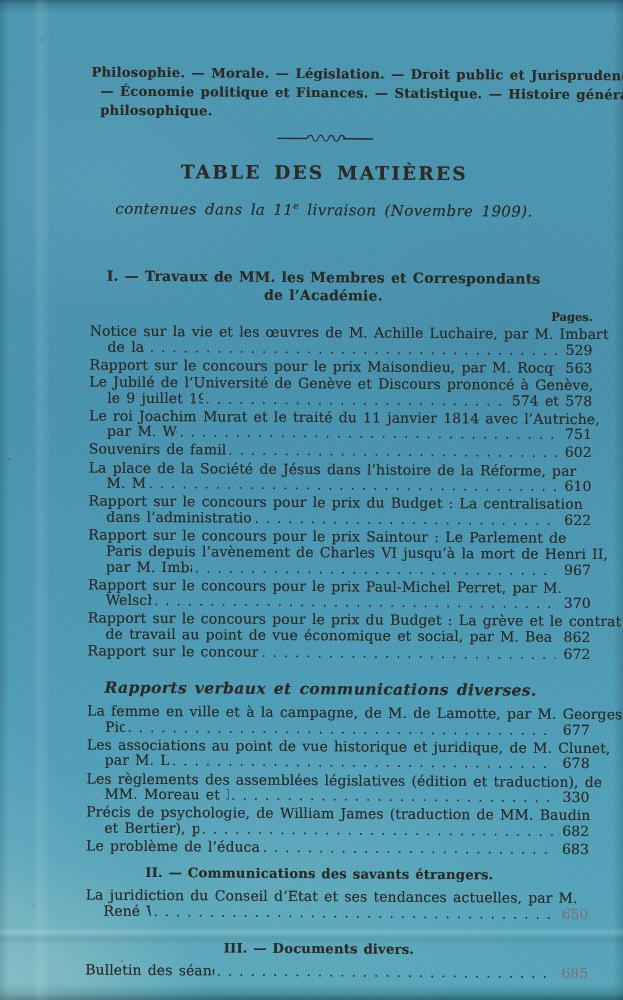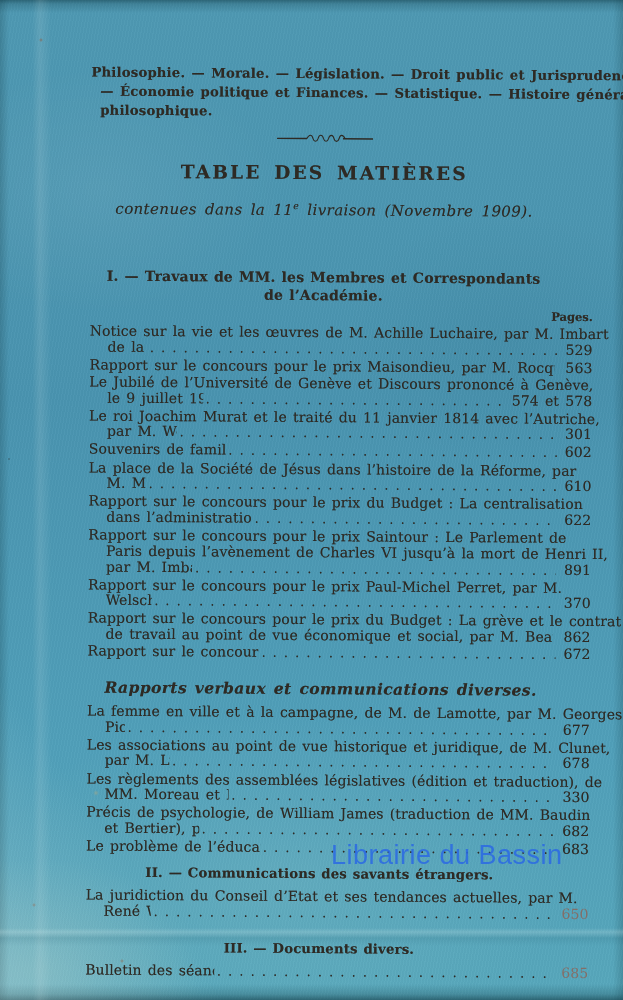--- a/index.html
+++ b/index.html
@@ -162,21 +162,21 @@
                 <span class="txt">le 9 juillet 1909, par M. Boutroux</span>
                 <span class="dots"></span>
                 <span class="pg">574 et 578</span>
               </div>
             </div>
             <div class="entry">
               <div class="line">Le roi Joachim Murat et le traité du 11 janvier 1814 avec l’Autriche,</div>
               <div class="line cont last">
                 <span class="txt">par M. Welschinger</span>
                 <span class="dots"></span>
-                <span class="pg">301</span>
+                <span class="pg">751</span>
               </div>
             </div>
             <div class="entry">
               <div class="line last">
                 <span class="txt">Souvenirs de famille, par M. Frédéric Passy</span>
                 <span class="dots"></span>
                 <span class="pg">602</span>
               </div>
             </div>
             <div class="entry">
@@ -194,21 +194,21 @@
                 <span class="dots"></span>
                 <span class="pg">622</span>
               </div>
             </div>
             <div class="entry">
               <div class="line">Rapport sur le concours pour le prix Saintour : Le Parlement de</div>
               <div class="line cont">Paris depuis l’avènement de Charles VI jusqu’à la mort de Henri II,</div>
               <div class="line cont last">
                 <span class="txt">par M. Imbart de la Tour</span>
                 <span class="dots"></span>
-                <span class="pg">891</span>
+                <span class="pg">967</span>
               </div>
             </div>
             <div class="entry">
               <div class="line">Rapport sur le concours pour le prix Paul-Michel Perret, par M.</div>
               <div class="line cont last">
                 <span class="txt">Welschinger</span>
                 <span class="dots"></span>
                 <span class="pg">370</span>
               </div>
             </div>
@@ -289,14 +289,13 @@
                 <span class="dots"></span>
                 <span class="pg faded">685</span>
               </div>
             </div>
           </div>
         </div>
 
     </div>
   </div>
 
-  <div class="watermark">Librairie du Bassin</div>
 </div>
 
 </body></html>

